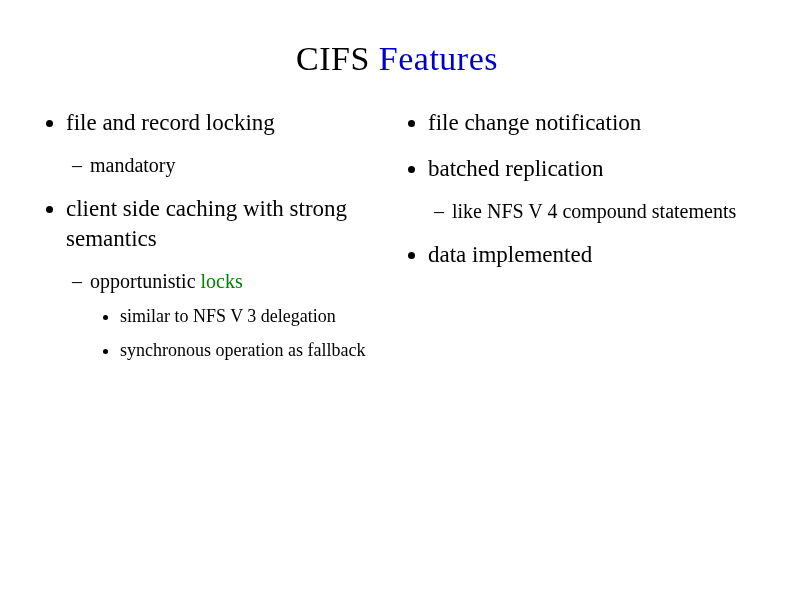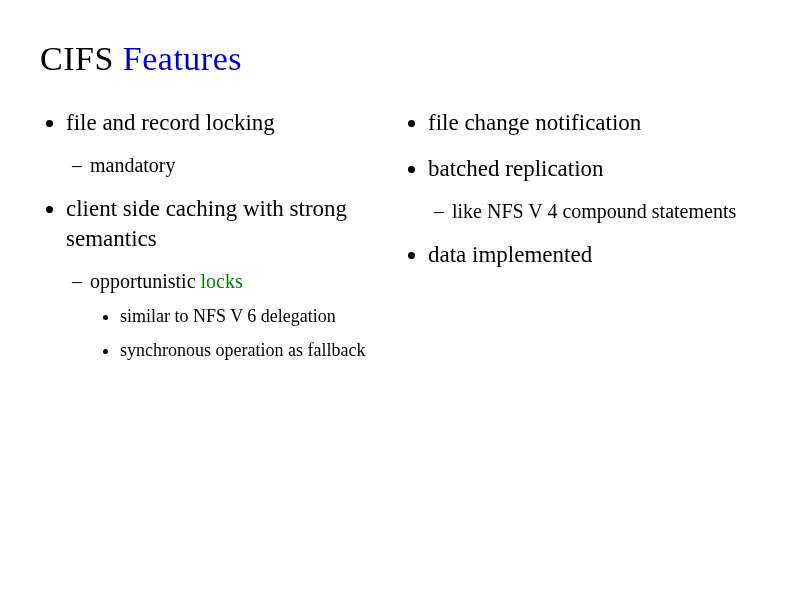--- a/index.html
+++ b/index.html
@@ -13,20 +13,21 @@
     overflow: hidden;
   }
   .slide {
     padding: 40px 40px 20px 40px;
     box-sizing: border-box;
     width: 100%;
     height: 100%;
   }
   .title {
     font-size: 34px;
+    text-align: center;
     margin-bottom: 30px;
     letter-spacing: 0.5px;
   }
   .columns {
     display: flex;
     flex-direction: row;
     gap: 10px;
   }
   .col {
     flex: 1;
@@ -92,21 +93,21 @@
           <ul class="level2">
             <li><span>mandatory</span></li>
           </ul>
         </li>
         <li>
           <span>client side </span><span class="red">caching</span><span> with strong semantics</span>
           <ul class="level2">
             <li>
               <span>opportunistic </span><span class="green">locks</span>
               <ul class="level3">
-                <li><span>similar to NFS V 6 delegation</span></li>
+                <li><span>similar to NFS V 3 delegation</span></li>
                 <li><span>synchronous operation as fallback</span></li>
               </ul>
             </li>
           </ul>
         </li>
       </ul>
     </div>
 
     <div class="col">
       <ul class="level1">

